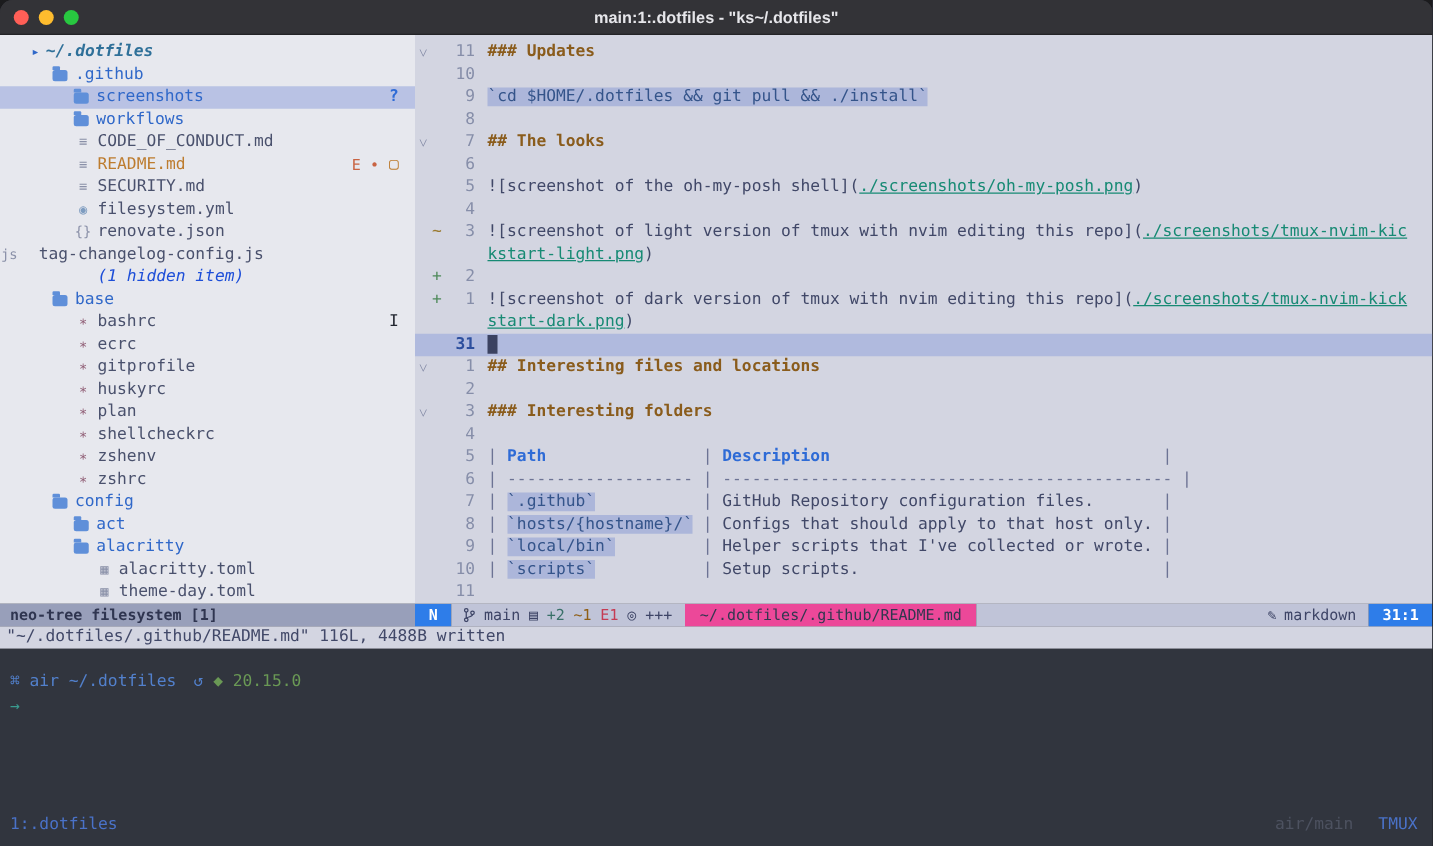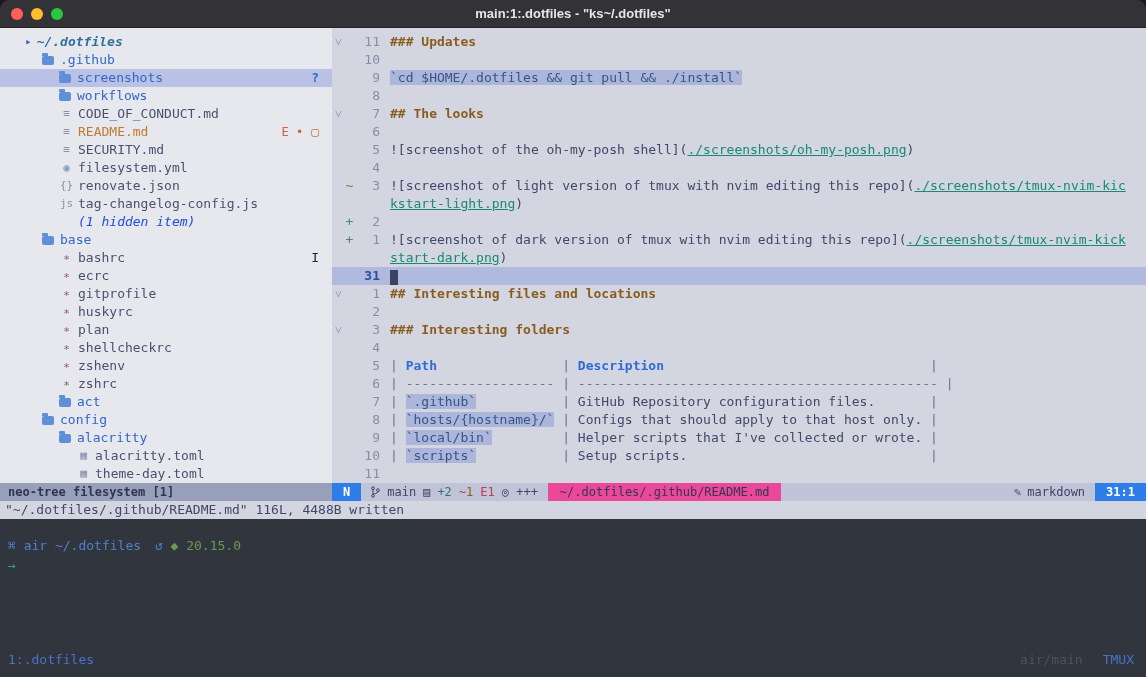--- a/index.html
+++ b/index.html
@@ -90,33 +90,33 @@
         <div id="tree">
             <div class="trow" style="padding-left: 25px;"><span class="arrow">▸</span><span class="lbl root">~/.dotfiles</span></div>
             <div class="trow" style="padding-left: 42px;"><span class="fgl"></span><span class="lbl folder">.github</span></div>
             <div class="trow sel" style="padding-left: 59px;"><span class="fgl"></span><span class="lbl folder">screenshots</span><span class="badge b-blue">?</span></div>
             <div class="trow" style="padding-left: 59px;"><span class="fgl"></span><span class="lbl folder">workflows</span></div>
             <div class="trow" style="padding-left: 59px;"><span class="ficon ic-gray">≡</span><span class="lbl">CODE_OF_CONDUCT.md</span></div>
             <div class="trow" style="padding-left: 59px;"><span class="ficon ic-gray">≡</span><span class="lbl readme">README.md</span><span class="marks">E •</span><span class="badge b-orange">▢</span></div>
             <div class="trow" style="padding-left: 59px;"><span class="ficon ic-gray">≡</span><span class="lbl">SECURITY.md</span></div>
             <div class="trow" style="padding-left: 59px;"><span class="ficon ic-blue">◉</span><span class="lbl">filesystem.yml</span></div>
             <div class="trow" style="padding-left: 59px;"><span class="ficon ic-gray">{}</span><span class="lbl">renovate.json</span></div>
-            <div class="trow" style="padding-left: 59px;"><span class="ficon ic-gray">js</span><span class="lbl">tag-changelog-config.js</span></div>
+            <div class="trow" style=" gap: 12px;"><span class="ficon ic-gray">js</span><span class="lbl">tag-changelog-config.js</span></div>
             <div class="trow" style="padding-left: 59px;"><span class="ficon"></span><span class="lbl hidden">(1 hidden item)</span></div>
             <div class="trow" style="padding-left: 42px;"><span class="fgl"></span><span class="lbl folder">base</span></div>
             <div class="trow" style="padding-left: 59px;"><span class="ficon ic-rose">∗</span><span class="lbl">bashrc</span><span class="badge b-dark">I</span></div>
             <div class="trow" style="padding-left: 59px;"><span class="ficon ic-rose">∗</span><span class="lbl">ecrc</span></div>
             <div class="trow" style="padding-left: 59px;"><span class="ficon ic-rose">∗</span><span class="lbl">gitprofile</span></div>
             <div class="trow" style="padding-left: 59px;"><span class="ficon ic-rose">∗</span><span class="lbl">huskyrc</span></div>
             <div class="trow" style="padding-left: 59px;"><span class="ficon ic-rose">∗</span><span class="lbl">plan</span></div>
             <div class="trow" style="padding-left: 59px;"><span class="ficon ic-rose">∗</span><span class="lbl">shellcheckrc</span></div>
             <div class="trow" style="padding-left: 59px;"><span class="ficon ic-rose">∗</span><span class="lbl">zshenv</span></div>
             <div class="trow" style="padding-left: 59px;"><span class="ficon ic-rose">∗</span><span class="lbl">zshrc</span></div>
+            <div class="trow" style="padding-left: 42px;"><span class="fgl"></span><span class="lbl folder">config</span></div>
             <div class="trow" style="padding-left: 59px;"><span class="fgl"></span><span class="lbl folder">act</span></div>
-            <div class="trow" style="padding-left: 42px;"><span class="fgl"></span><span class="lbl folder">config</span></div>
             <div class="trow" style="padding-left: 59px;"><span class="fgl"></span><span class="lbl folder">alacritty</span></div>
             <div class="trow" style="padding-left: 76px;"><span class="ficon ic-gray">▦</span><span class="lbl">alacritty.toml</span></div>
             <div class="trow" style="padding-left: 76px;"><span class="ficon ic-gray">▦</span><span class="lbl">theme-day.toml</span></div>
           </div>
       </div>
       <div class="editor">
         <div id="erows">
             <div class="erow"><span class="fold">˅</span><span class="sign s-chg"></span><span class="num">11</span><span class="gap"></span><span class="txt"><span class="seg-h">### Updates</span></span></div>
             <div class="erow"><span class="fold"></span><span class="sign s-chg"></span><span class="num">10</span><span class="gap"></span><span class="txt"></span></div>
             <div class="erow"><span class="fold"></span><span class="sign s-chg"></span><span class="num">9</span><span class="gap"></span><span class="txt"><span class="seg-c">`cd $HOME/.dotfiles &amp;&amp; git pull &amp;&amp; ./install`</span></span></div>

